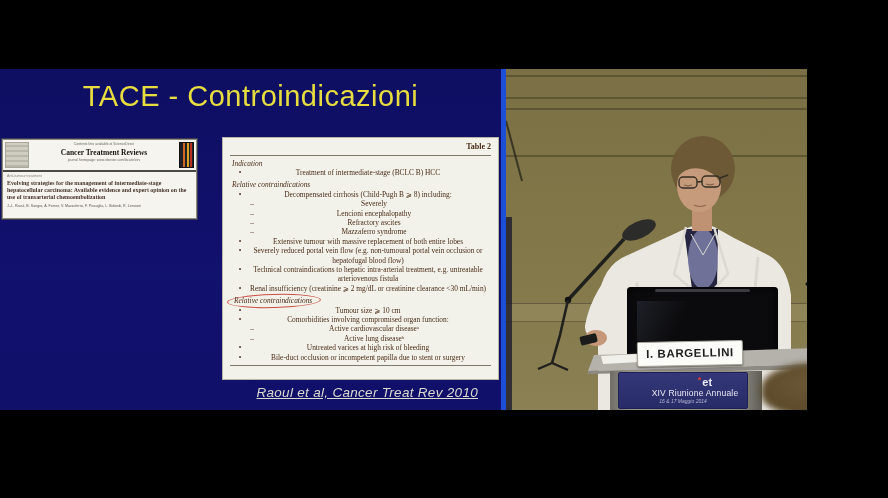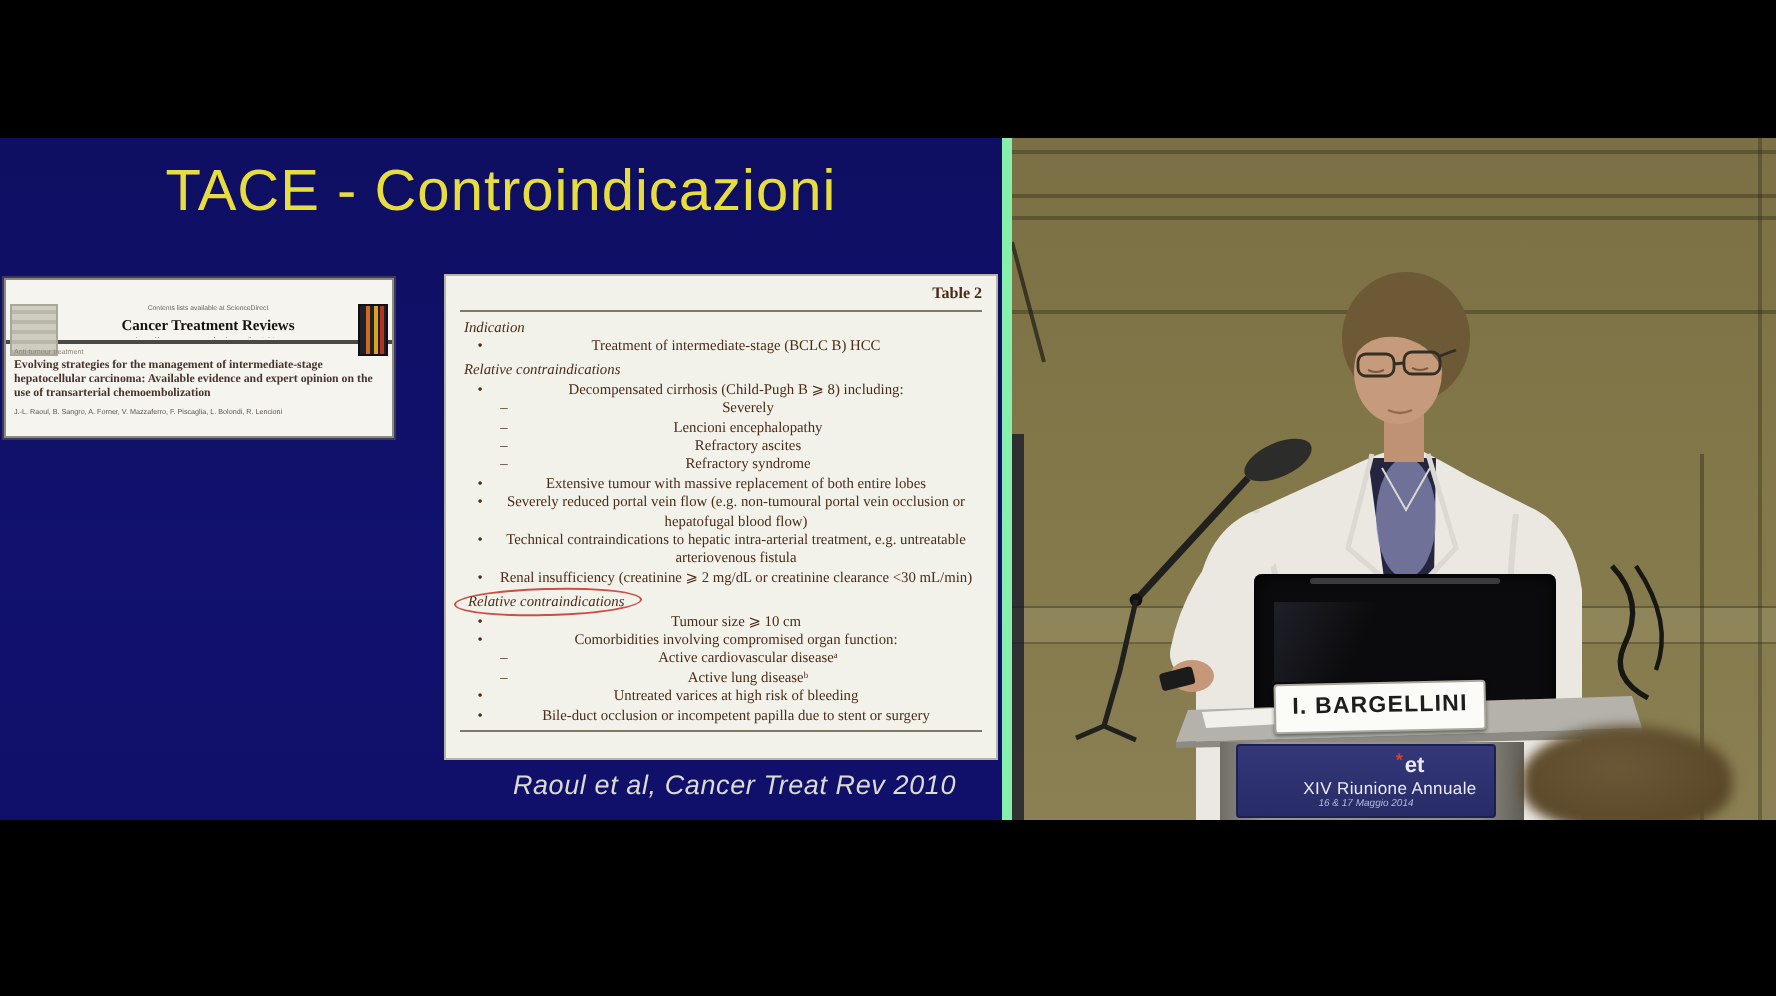--- a/index.html
+++ b/index.html
@@ -1,35 +1,35 @@
 <!DOCTYPE html>
 <html><head>
 <meta charset="utf-8">
 <style>
   html,body{margin:0;padding:0;background:#000;}
-  #stage{position:relative;width:888px;height:498px;background:#86efac;overflow:hidden;
+  #stage{position:relative;width:807px;height:498px;background:#1d4ed8;overflow:hidden;
          font-family:"Liberation Sans",sans-serif;}
   #stage *{box-sizing:border-box;}
 
   
   .bar{position:absolute;left:0;width:888px;background:#000;z-index:50;}
   .bar.top{top:0;height:69px;}
   .bar.bottom{top:410px;height:88px;}
 
   
   .slide{position:absolute;left:0;top:69px;width:501px;height:341px;
          background:linear-gradient(180deg,#0e0e62 0%,#11116e 60%,#10106a 100%);}
   .slide-title{position:absolute;left:0;top:11px;width:100%;text-align:center;
          color:#e8dd3f;font-size:29px;letter-spacing:.5px;white-space:nowrap;}
 
   
   .paper{position:absolute;left:2px;top:70px;width:195px;height:80px;
          background:#f5f4ef;border:1px solid #8d8a80;box-shadow:0 0 0 1px #3a3a55;}
   .paper-head{display:flex;align-items:stretch;height:32px;border-bottom:2px solid #4a4a44;
-         padding:12px 2px 1px 2px;}
+         padding:2px 2px 1px 2px;}
   .paper-logo{width:24px;height:26px;background:#cfccc0;border:1px solid #a9a69a;
          background-image:repeating-linear-gradient(0deg,#b9b6aa 0 2px,#cfccc0 2px 5px);}
   .paper-head-mid{flex:1;text-align:center;overflow:hidden;padding:0 2px;}
   .paper-tiny{font-size:3.4px;line-height:4.5px;color:#6b675c;white-space:nowrap;overflow:hidden;}
   .paper-journal{font-family:"Liberation Serif",serif;font-weight:bold;font-size:7.5px;
          line-height:11px;color:#17130e;white-space:nowrap;}
   .paper-cover{width:15px;height:26px;background:#20202a;border:1px solid #111;
          background-image:linear-gradient(90deg,#20202a 0 3px,#d06a1e 3px 5px,#20202a 5px 7px,
              #d9a31f 7px 9px,#20202a 9px 10px,#b5331f 10px 12px,#20202a 12px 15px);}
   .paper-body{padding:2px 4px 0 4px;}
@@ -52,21 +52,21 @@
   .tbl-item{display:flex;}
   .tbl-item .marker{flex:0 0 8px;text-align:center;}
   .tbl-item.bullet{padding-left:6px;}
   .tbl-item.dash{padding-left:18px;}
   .tbl-item .txt{flex:1;padding-left:1px;text-align:center;}
   .circled{position:relative;display:inline-block;padding:0 2px;}
   .circled::after{content:'';position:absolute;inset:-2px -7px -3px -5px;
        border:1.3px solid rgba(194,51,40,.85);border-radius:50%;transform:rotate(-1.5deg);}
 
   .citation{position:absolute;left:222px;top:316px;width:256px;text-align:right;
-       font-style:italic;font-size:13.5px;color:#dbdbcf;letter-spacing:.3px;}
+       font-style:italic;font-size:13.5px;color:#dbdbcf;letter-spacing:.3px;text-decoration:underline;}
 
   
   .photo{position:absolute;left:506px;top:69px;width:382px;height:341px;overflow:hidden;
        background:linear-gradient(180deg,#7b7045 0%,#837849 55%,#8b8054 100%);}
   .groove{position:absolute;left:0;width:100%;height:1.5px;background:rgba(40,35,15,.35);}
   .rail{position:absolute;left:0;top:234px;width:100%;height:19px;
        background:rgba(255,255,240,.08);border-top:1px solid rgba(40,35,15,.4);
        border-bottom:1px solid rgba(40,35,15,.35);}
   .vline1{position:absolute;left:344px;top:158px;width:2px;height:183px;background:rgba(30,26,10,.35);}
   .vline2{position:absolute;left:373px;top:0;width:2px;height:341px;background:rgba(30,26,10,.3);}
@@ -150,21 +150,21 @@
           <div class="tbl-item dash">
             <span class="marker">–</span>
             <span class="txt">Lencioni encephalopathy</span>
           </div>
           <div class="tbl-item dash">
             <span class="marker">–</span>
             <span class="txt">Refractory ascites</span>
           </div>
           <div class="tbl-item dash">
             <span class="marker">–</span>
-            <span class="txt">Refractory syndrome</span>
+            <span class="txt">Mazzaferro syndrome</span>
           </div>
           <div class="tbl-item bullet">
             <span class="marker">•</span>
             <span class="txt">Extensive tumour with massive replacement of both entire lobes</span>
           </div>
           <div class="tbl-item bullet">
             <span class="marker">•</span>
             <span class="txt">Severely reduced portal vein flow (e.g. non-tumoural portal vein occlusion or hepatofugal blood flow)</span>
           </div>
           <div class="tbl-item bullet">

